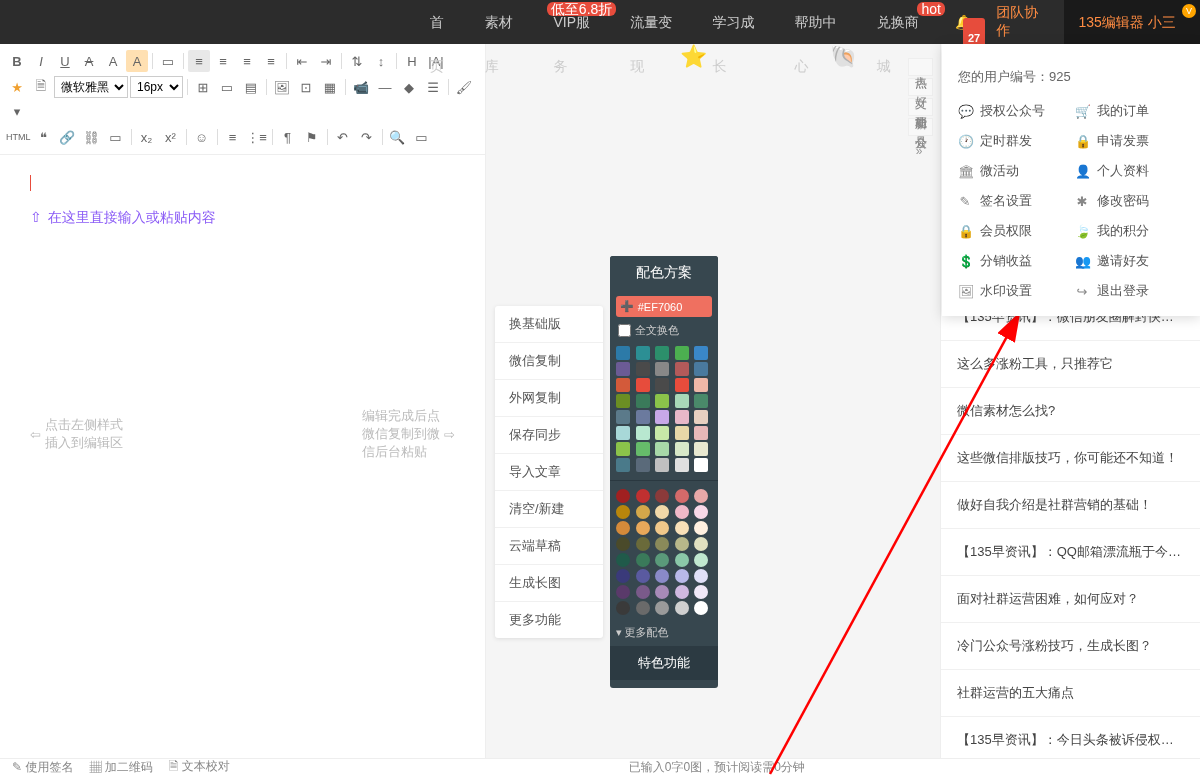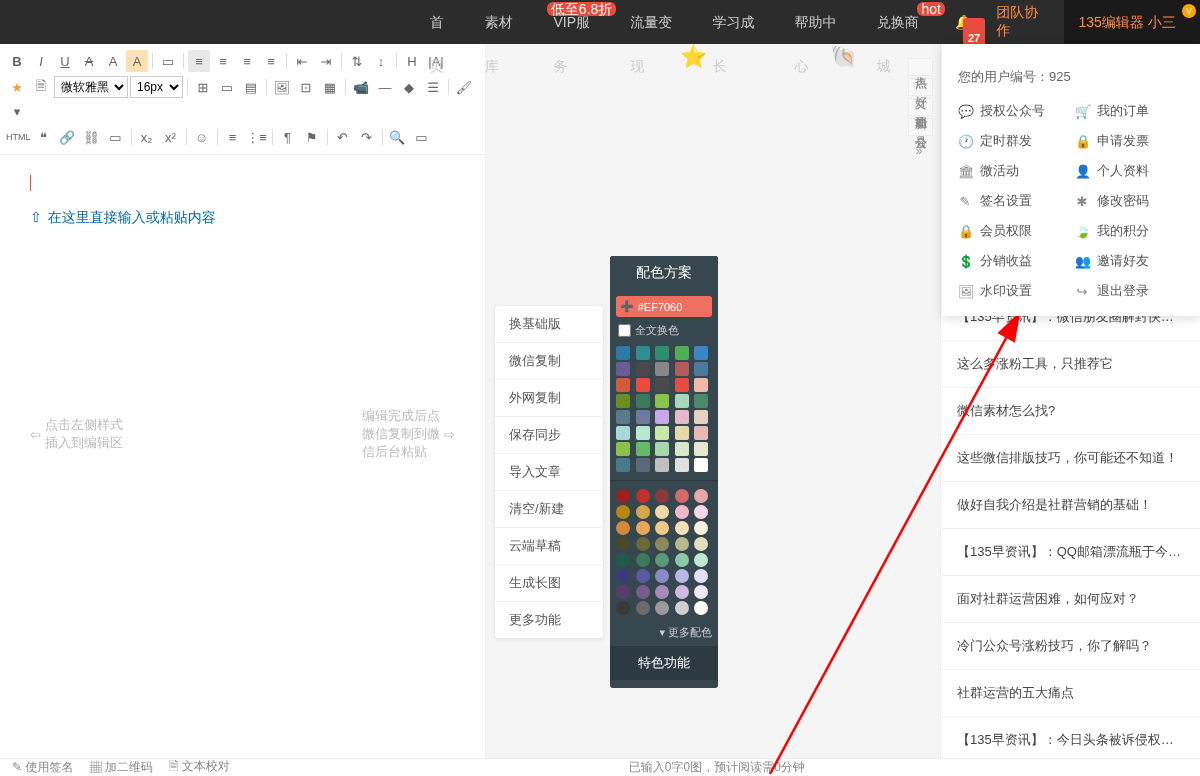--- a/index.html
+++ b/index.html
@@ -25,37 +25,37 @@
 .main{display:flex;height:calc(100% - 44px - 18px);position:relative}
 .editor-wrap{width:486px;background:#fff;display:flex;flex-direction:column;border-right:1px solid #eee}
 .toolbar{border-bottom:1px solid #eee;padding:4px 6px}
 .tool-row{display:flex;align-items:center;gap:2px;flex-wrap:wrap;padding:2px 0}
 .tbtn{min-width:22px;height:22px;display:flex;align-items:center;justify-content:center;color:#666;font-size:13px;cursor:pointer;border-radius:2px}
 .tbtn.active{background:#e8e8e8}
 .sep{width:1px;height:16px;background:#ddd;margin:0 2px}
 .sel{height:22px;font-size:12px;border:1px solid #ccc;background:#fff;padding:0 2px}
 .editor-body{flex:1;padding:20px 30px;position:relative;color:#999;font-size:14px}
 .cursor{width:1px;height:16px;background:#e74c3c;margin-bottom:18px}
-.placeholder{color:#0369a1;font-size:14px}
+.placeholder{color:#8b5cf6;font-size:14px}
 .placeholder .ic{margin-right:6px}
 .hints{display:flex;justify-content:space-between;margin-top:180px;color:#bbb;font-size:13px}
 .hint{display:flex;align-items:center;gap:4px;max-width:120px}
 
 .side-actions{position:absolute;left:495px;top:262px;width:108px;background:#fff;border-radius:3px;box-shadow:0 1px 4px rgba(0,0,0,.1);z-index:5}
 .side-actions div{padding:9px 14px;font-size:13px;color:#555;border-bottom:1px solid #f0f0f0;cursor:pointer}
 .side-actions div:last-child{border:0}
 
 .color-panel{position:absolute;left:610px;top:212px;width:108px;background:#37474f;border-radius:3px;padding-bottom:8px;color:#fff;font-size:12px;z-index:5}
 .cp-title{text-align:center;padding:8px;background:#37474f;border-radius:3px 3px 0 0;font-size:14px}
 .cp-current{background:#ef7060;color:#fff;margin:6px;padding:4px;border-radius:3px;display:flex;align-items:center;gap:4px;font-size:11px}
 .cp-check{margin:4px 8px;font-size:11px;color:#ccc;display:flex;align-items:center;gap:4px}
 .swatch-grid{display:grid;grid-template-columns:repeat(5,1fr);gap:2px;padding:4px 6px}
 .sw{width:14px;height:14px;border-radius:2px}
 .sw.round{border-radius:50%}
-.cp-more{text-align:right;padding:6px;font-size:11px;color:#ccc}
+.cp-more{text-align:left;padding:6px;font-size:11px;color:#ccc}
 .cp-footer{text-align:center;padding:8px;background:#2c3a42;font-size:13px}
 
 .vert-tabs{position:absolute;right:270px;top:14px;width:22px;font-size:12px;color:#888;z-index:4}
 .vtab{writing-mode:vertical-lr;padding:8px 3px;background:#f8f8f8;border:1px solid #eee;margin-bottom:2px;cursor:pointer;text-align:center}
 .vexpand{padding:6px 3px;text-align:center;color:#999}
 
 .right-col{width:260px;margin-left:auto;background:#fff;border-left:1px solid #eee;overflow:hidden;z-index:2}
 .news-item{padding:14px 16px;font-size:13px;color:#444;border-bottom:1px solid #f0f0f0;cursor:pointer;white-space:nowrap;overflow:hidden;text-overflow:ellipsis}
 
 .arrow{position:absolute;left:760px;top:260px;z-index:50;pointer-events:none}
@@ -367,21 +367,21 @@
     </div>
 
   <div class="right-col" id="news-list" style="padding-top:250px">
       <div class="news-item">【135早资讯】：微信朋友圈解封快手…</div>
       <div class="news-item">这么多涨粉工具，只推荐它</div>
       <div class="news-item">微信素材怎么找?</div>
       <div class="news-item">这些微信排版技巧，你可能还不知道！</div>
       <div class="news-item">做好自我介绍是社群营销的基础！</div>
       <div class="news-item">【135早资讯】：QQ邮箱漂流瓶于今天…</div>
       <div class="news-item">面对社群运营困难，如何应对？</div>
-      <div class="news-item">冷门公众号涨粉技巧，你了解吗？</div>
+      <div class="news-item">冷门公众号涨粉技巧，生成长图？</div>
       <div class="news-item">社群运营的五大痛点</div>
       <div class="news-item">【135早资讯】：今日头条被诉侵权，…</div>
     </div>
 </div>
 
 <div class="footer">
   <span>✎ <span>使用签名</span></span>
   <span>▦ <span>加二维码</span></span>
   <span>🗎 <span>文本校对</span></span>
   <span class="stat">已输入0字0图，预计阅读需0分钟</span>

